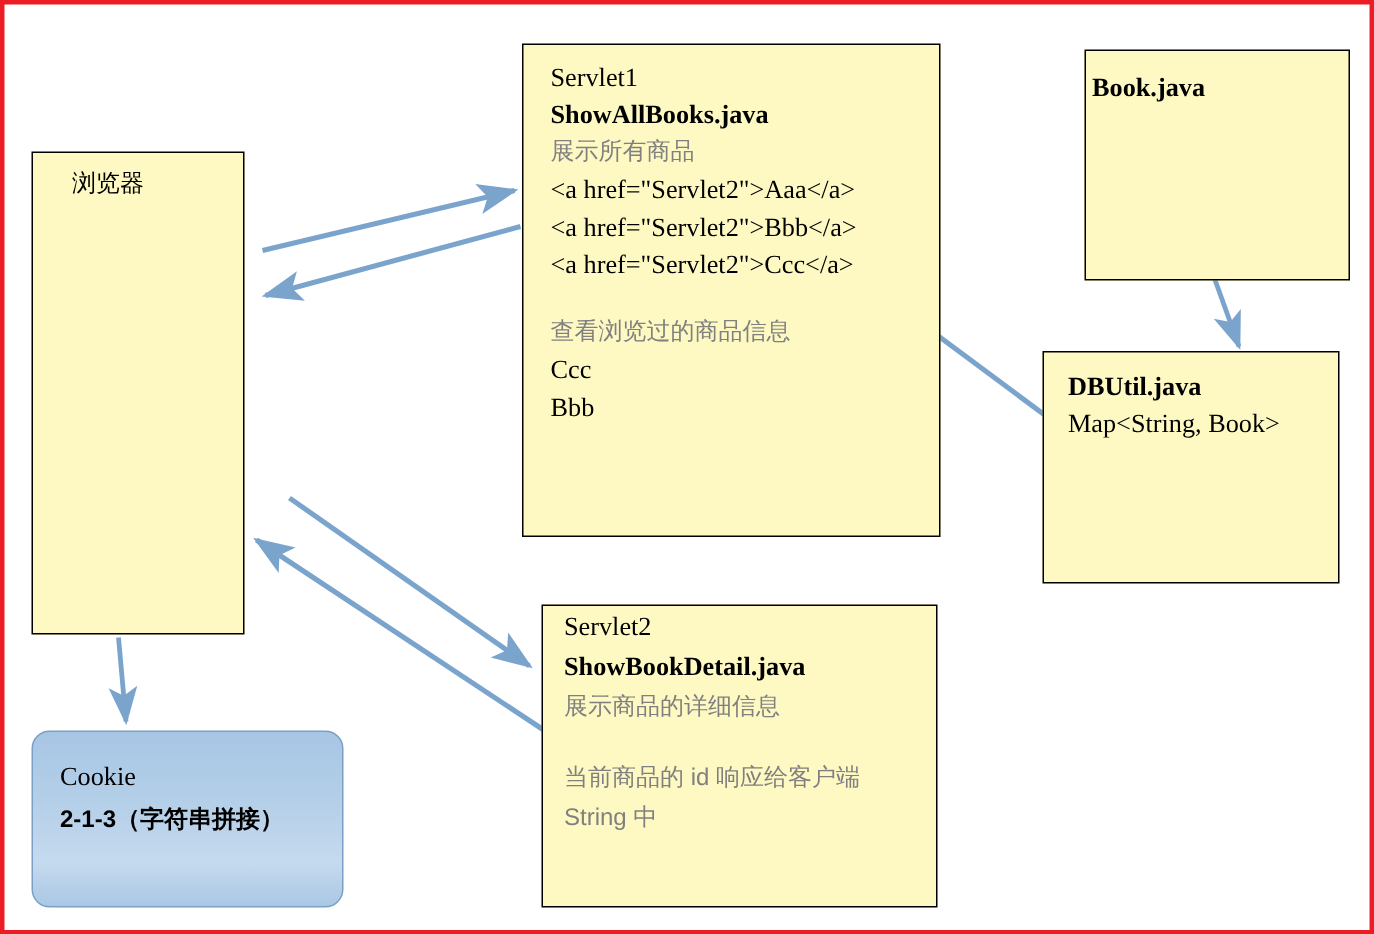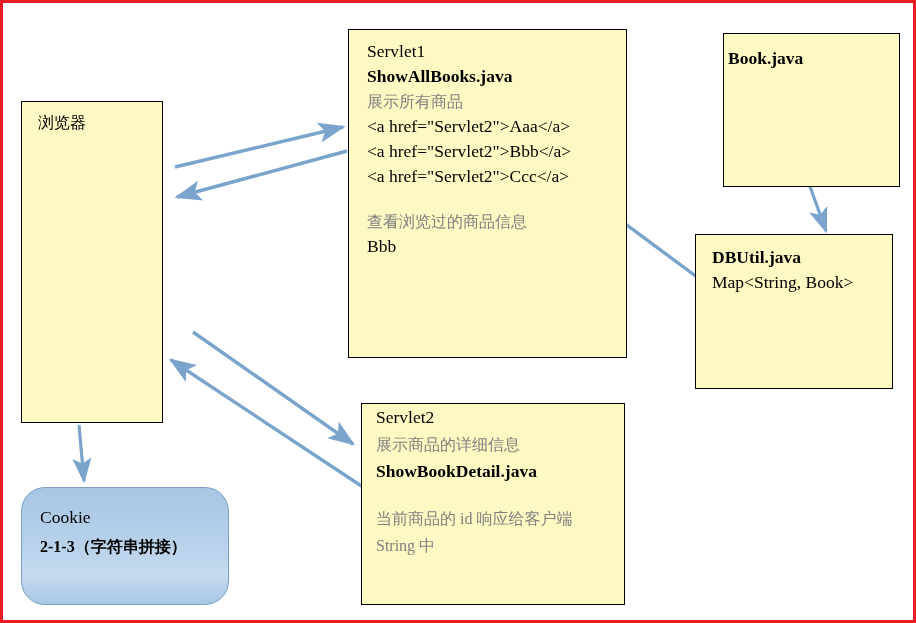--- a/index.html
+++ b/index.html
@@ -40,44 +40,44 @@
   .line.bold {
     font-weight: bold;
   }
   .line.gray {
     color: #808080;
   }
   .line.spacer {
     height: 20px;
   }
   .line.cjk {
-    font-family: Liberation Serif, serif;
+    font-family: Liberation Sans, sans-serif;
     font-size: 16px;
   }
   .line.gray.cjk {
     color: #808080;
   }
 
   
   #browser-box {
     left: 18px;
     top: 98px;
     width: 142px;
     height: 322px;
-    padding: 8px 16px;
+    padding: 8px 26px;
   }
 
   
   #cookie-box {
     left: 18px;
     top: 484px;
     width: 208px;
     height: 118px;
     border: 1.5px solid #7ba0c4;
-    border-radius: 24px;
+    border-radius: 12px;
     background: linear-gradient(to bottom, #a7c6e4 0%, #b4cfe8 40%, #c5daef 75%, #a9c7e5 100%);
     padding: 14px 14px 10px 18px;
   }
   #cookie-box .line {
     line-height: 30px;
   }
 
   
   #servlet1-box {
     left: 345px;
@@ -154,27 +154,28 @@
 
   <div class="box" id="servlet1-box">
     <div class="line">Servlet1</div>
     <div class="line bold">ShowAllBooks.java</div>
     <div class="line gray cjk">展示所有商品</div>
     <div class="line">&lt;a href="Servlet2"&gt;Aaa&lt;/a&gt;</div>
     <div class="line">&lt;a href="Servlet2"&gt;Bbb&lt;/a&gt;</div>
     <div class="line">&lt;a href="Servlet2"&gt;Ccc&lt;/a&gt;</div>
     <div class="line spacer"></div>
     <div class="line gray cjk">查看浏览过的商品信息</div>
+    <div class="line">Ccc</div>
     <div class="line">Bbb</div>
   </div>
 
   <div class="box" id="servlet2-box">
     <div class="line">Servlet2</div>
+    <div class="line bold">ShowBookDetail.java</div>
     <div class="line gray cjk">展示商品的详细信息</div>
-    <div class="line bold">ShowBookDetail.java</div>
     <div class="line spacer"></div>
     <div class="line gray cjk">当前商品的 id 响应给客户端</div>
     <div class="line gray cjk">String 中</div>
   </div>
 
   <div class="box" id="book-box">
     <div class="line bold">Book.java</div>
   </div>
 
   <div class="box" id="dbutil-box">

